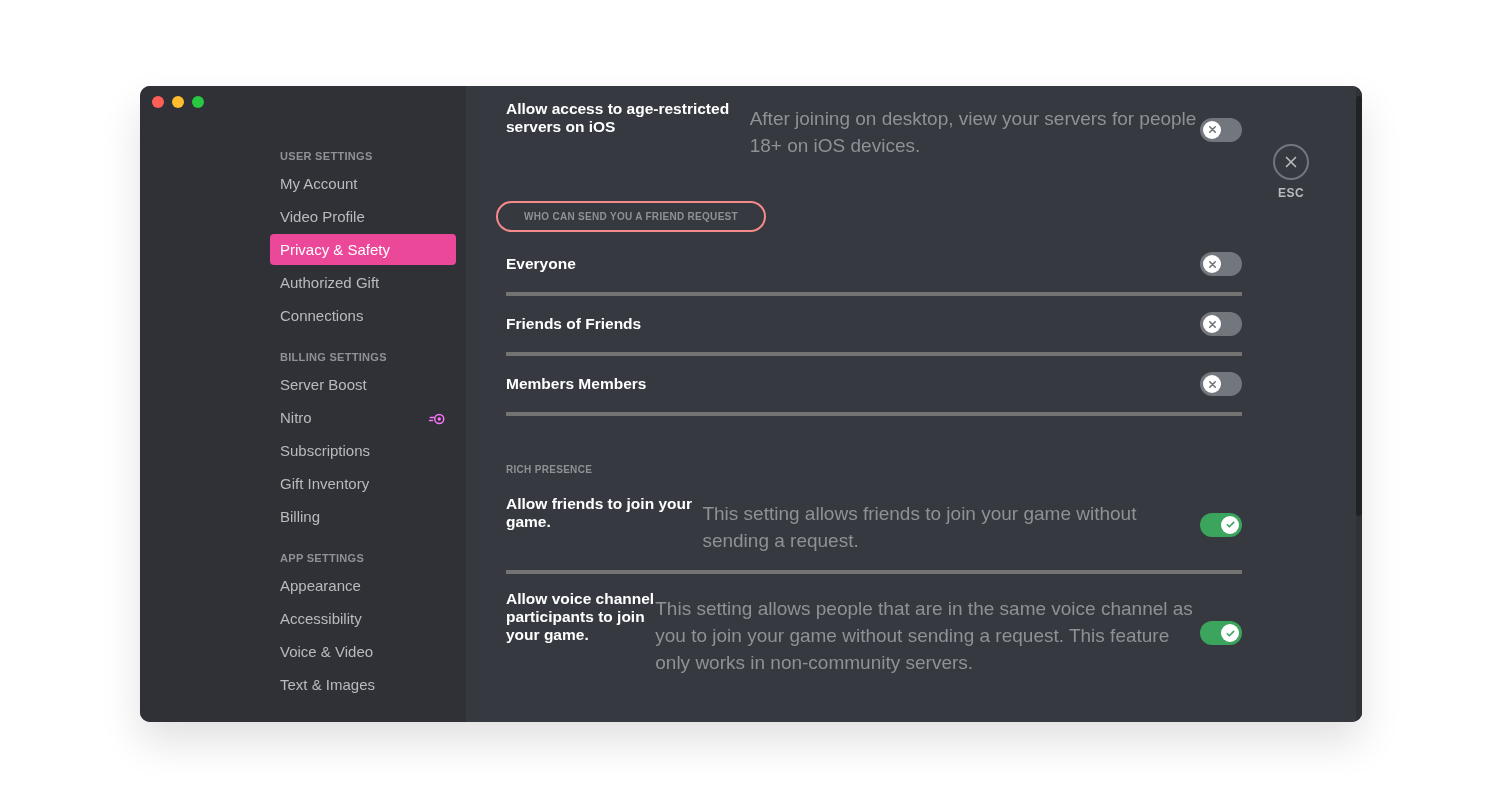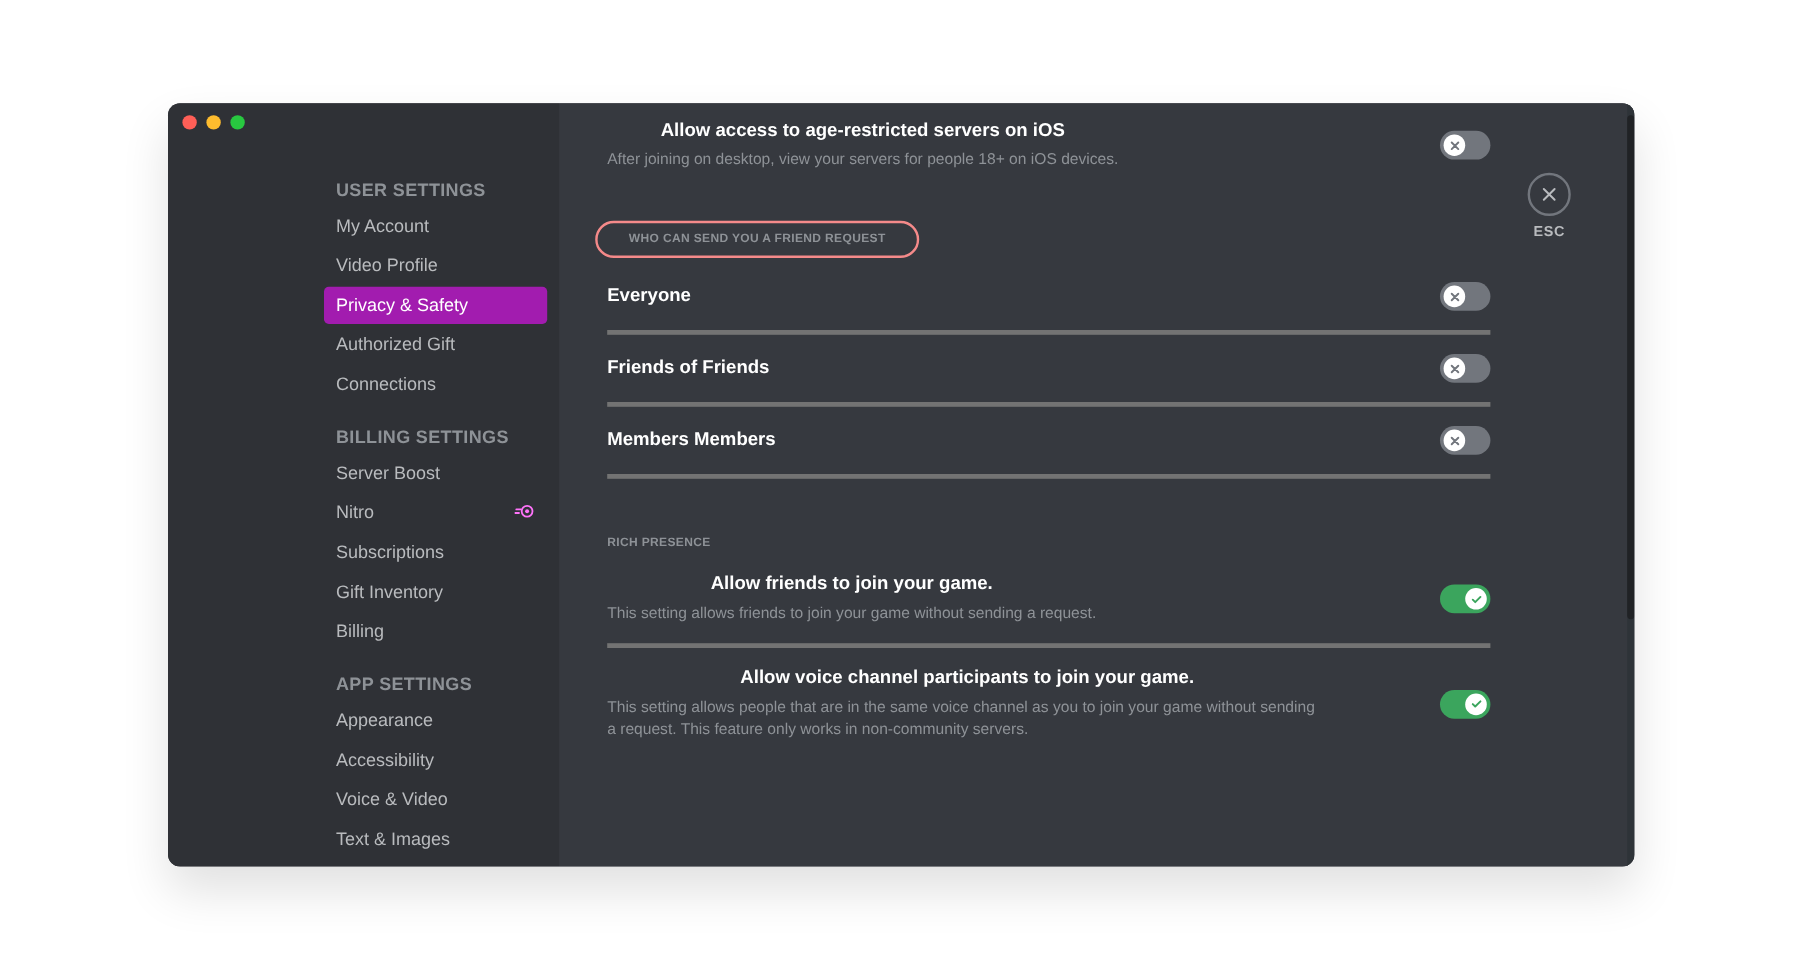--- a/index.html
+++ b/index.html
@@ -29,64 +29,64 @@
 
   .body { display: flex; height: 100%; }
   .sidebar {
     width: 326px;
     background: #2f3136;
     padding: 46px 10px 0 130px;
     overflow: hidden;
     flex-shrink: 0;
   }
   .cat {
-    font-size: 15px;
+    font-size: 11px;
     font-weight: 700;
     letter-spacing: 0.3px;
     color: #8e9297;
     margin: 20px 0 6px 10px;
     text-transform: uppercase;
   }
   .cat:first-child { margin-top: 18px; }
   .nav-item {
     display: flex;
-    align-items: flex-start;
+    align-items: flex-end;
     justify-content: space-between;
     color: #b9bbbe;
     font-size: 15px;
     font-weight: 500;
     padding: 7px 10px;
     border-radius: 4px;
     margin-bottom: 2px;
     cursor: pointer;
   }
-  .nav-item.selected { background: #a21caf; color: #fff; }
+  .nav-item.selected { background: #ec4899; color: #fff; }
   .nitro-badge {
     width: 18px; height: 14px;
     display: inline-flex; align-items: center; justify-content: center;
   }
 
   .content {
     flex: 1;
     background: #36393f;
     padding: 10px 120px 0 40px;
     overflow: hidden;
     position: relative;
   }
   .section-row {
     padding: 16px 0;
     border-bottom: 4px solid #737373;
     display: flex;
     align-items: center;
     justify-content: space-between;
   }
   .section-row.noborder { border-bottom: none; }
-  .row-left { display: flex; flex-direction: column; align-items: center; }
+  .row-left { display: flex; flex-direction: row; }
   .row-title { color: #fff; font-size: 15.5px; font-weight: 600; }
-  .row-desc { color: #8e9297; font-size: 13px; margin-top: 6px; line-height: 1.4; max-width: 600px; }
+  .row-desc { color: #8e9297; font-size: 19px; margin-top: 6px; line-height: 1.4; max-width: 600px; }
   .section-header {
     color: #8e9297;
     font-size: 10px;
     font-weight: 700;
     letter-spacing: 0.3px;
     text-transform: uppercase;
     margin-top: 28px;
     margin-bottom: 4px;
   }
   .highlight-ring {

